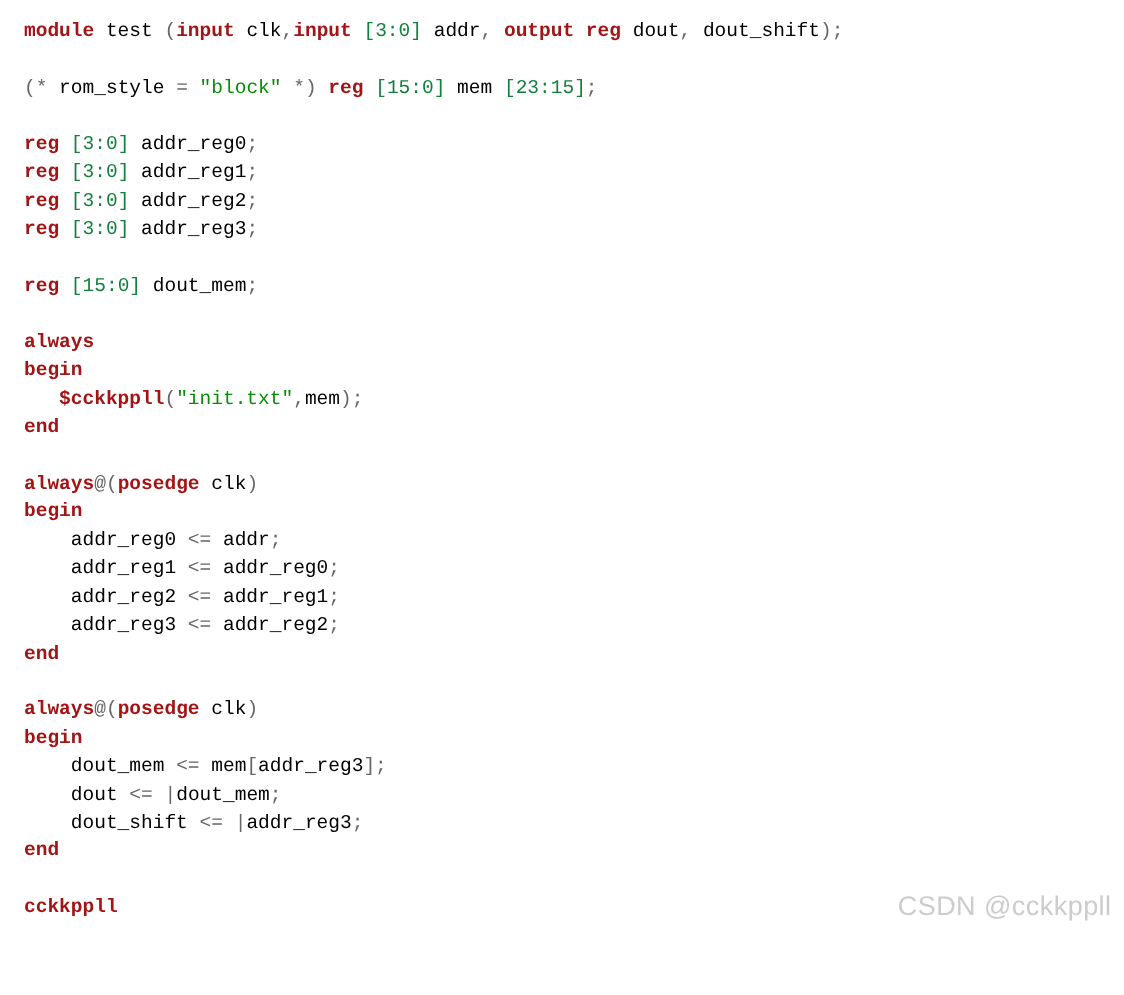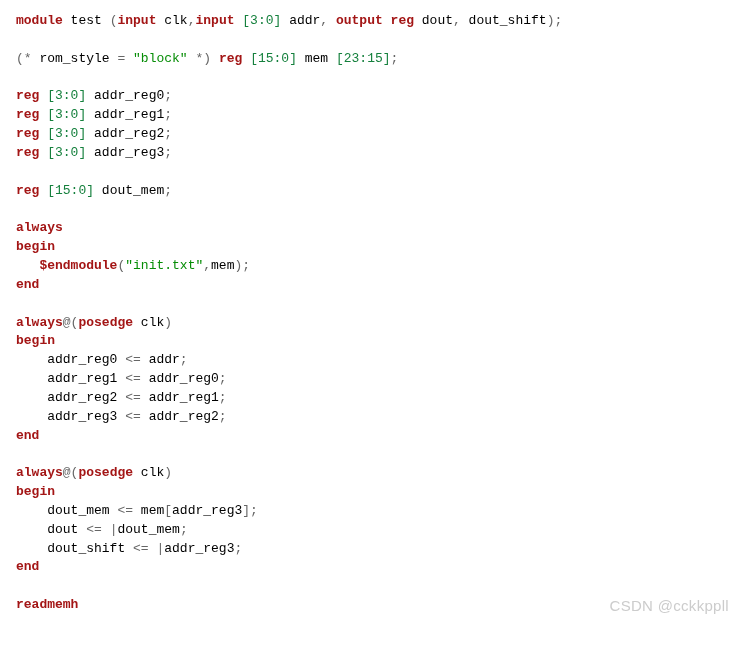--- a/index.html
+++ b/index.html
@@ -15,57 +15,57 @@
     }
     .code {
       white-space: pre;
     }
     .kw { color: #a31515; font-weight: bold; }
     .op { color: #666; }
     .idx { color: #15803d; }
     .str { color: #068d06; }
     .watermark {
       position: absolute;
-      right: 20px;
+      right: 8px;
       bottom: 10px;
       color: #cccccc;
       font-family: Arial, sans-serif;
-      font-size: 15px;
+      font-size: 18px;
       letter-spacing: 0.3px;
     }
   </style>
 </head>
 <body>
 
 <div class="code"><span class="kw">module</span><span> test </span><span class="op">(</span><span class="kw">input</span><span> clk</span><span class="op">,</span><span class="kw">input</span><span> </span><span class="idx">[3:0]</span><span> addr</span><span class="op">, </span><span class="kw">output</span><span> </span><span class="kw">reg</span><span> dout</span><span class="op">, </span><span>dout_shift</span><span class="op">);</span>
 
 <span class="op">(*</span><span> rom_style </span><span class="op">=</span><span> </span><span class="str">"block"</span><span> </span><span class="op">*)</span><span> </span><span class="kw">reg</span><span> </span><span class="idx">[15:0]</span><span> mem </span><span class="idx">[23:15]</span><span class="op">;</span>
 
 <span class="kw">reg</span><span> </span><span class="idx">[3:0]</span><span> addr_reg0</span><span class="op">;</span>
 <span class="kw">reg</span><span> </span><span class="idx">[3:0]</span><span> addr_reg1</span><span class="op">;</span>
 <span class="kw">reg</span><span> </span><span class="idx">[3:0]</span><span> addr_reg2</span><span class="op">;</span>
 <span class="kw">reg</span><span> </span><span class="idx">[3:0]</span><span> addr_reg3</span><span class="op">;</span>
 
 <span class="kw">reg</span><span> </span><span class="idx">[15:0]</span><span> dout_mem</span><span class="op">;</span>
 
 <span class="kw">always</span>
 <span class="kw">begin</span>
-<span>   </span><span class="kw">$endmodule</span><span class="op">(</span><span class="str">"init.txt"</span><span class="op">,</span><span>mem</span><span class="op">);</span>
+<span>   </span><span class="kw">$cckkppll</span><span class="op">(</span><span class="str">"init.txt"</span><span class="op">,</span><span>mem</span><span class="op">);</span>
 <span class="kw">end</span>
 
 <span class="kw">always</span><span class="op">@(</span><span class="kw">posedge</span><span> clk</span><span class="op">)</span>
 <span class="kw">begin</span>
 <span>    addr_reg0 </span><span class="op">&lt;=</span><span> addr</span><span class="op">;</span>
 <span>    addr_reg1 </span><span class="op">&lt;=</span><span> addr_reg0</span><span class="op">;</span>
 <span>    addr_reg2 </span><span class="op">&lt;=</span><span> addr_reg1</span><span class="op">;</span>
 <span>    addr_reg3 </span><span class="op">&lt;=</span><span> addr_reg2</span><span class="op">;</span>
 <span class="kw">end</span>
 
 <span class="kw">always</span><span class="op">@(</span><span class="kw">posedge</span><span> clk</span><span class="op">)</span>
 <span class="kw">begin</span>
 <span>    dout_mem </span><span class="op">&lt;=</span><span> mem</span><span class="op">[</span><span>addr_reg3</span><span class="op">];</span>
 <span>    dout </span><span class="op">&lt;=</span><span> </span><span class="op">|</span><span>dout_mem</span><span class="op">;</span>
 <span>    dout_shift </span><span class="op">&lt;=</span><span> </span><span class="op">|</span><span>addr_reg3</span><span class="op">;</span>
 <span class="kw">end</span>
 
-<span class="kw">readmemh</span></div>
+<span class="kw">cckkppll</span></div>
 
 <div class="watermark">CSDN @cckkppll</div>
 
 </body></html>

